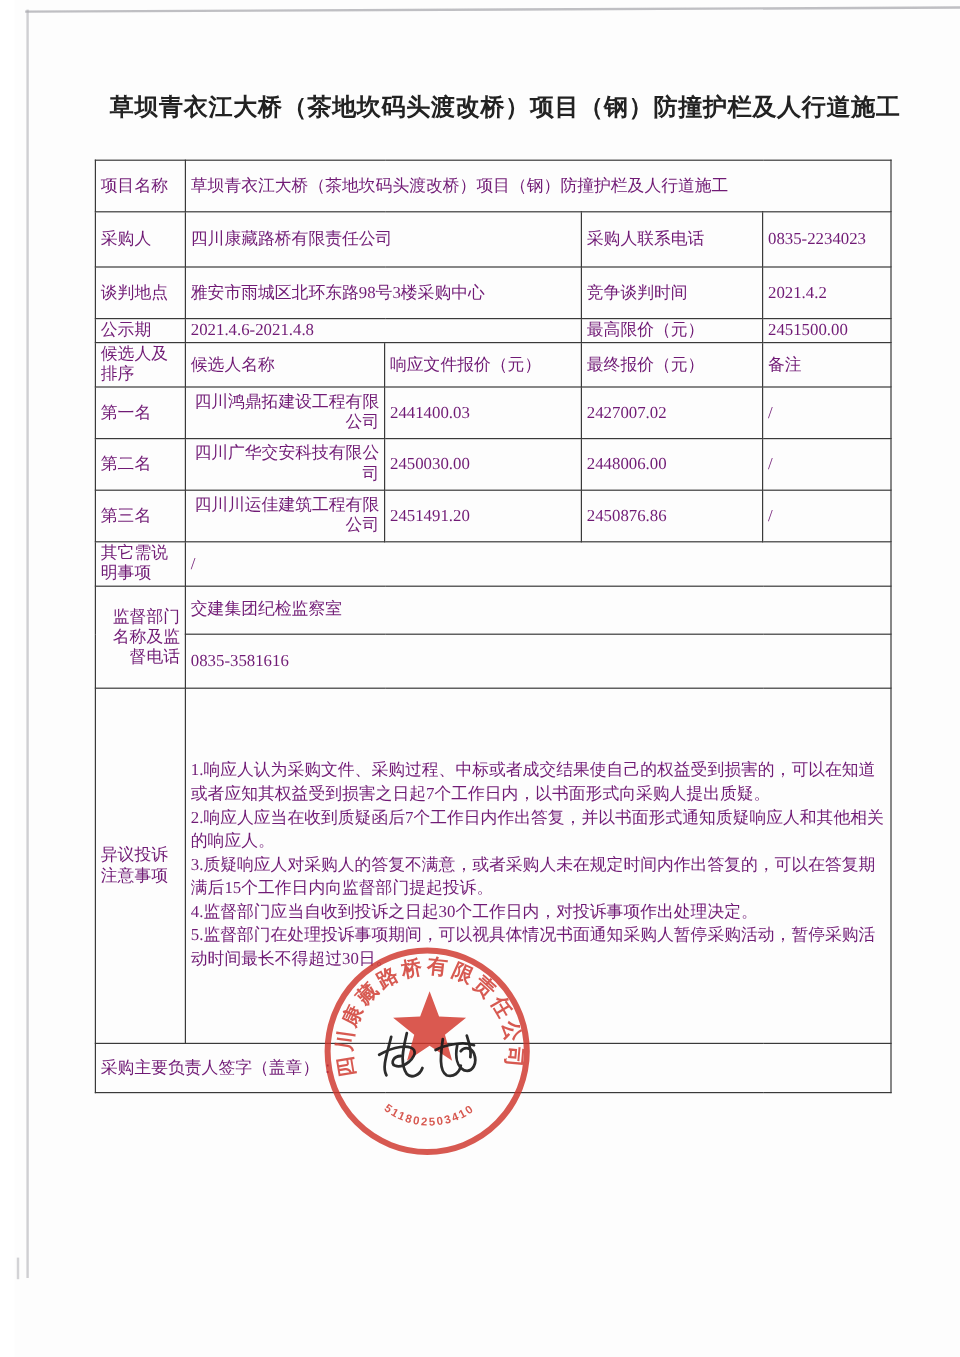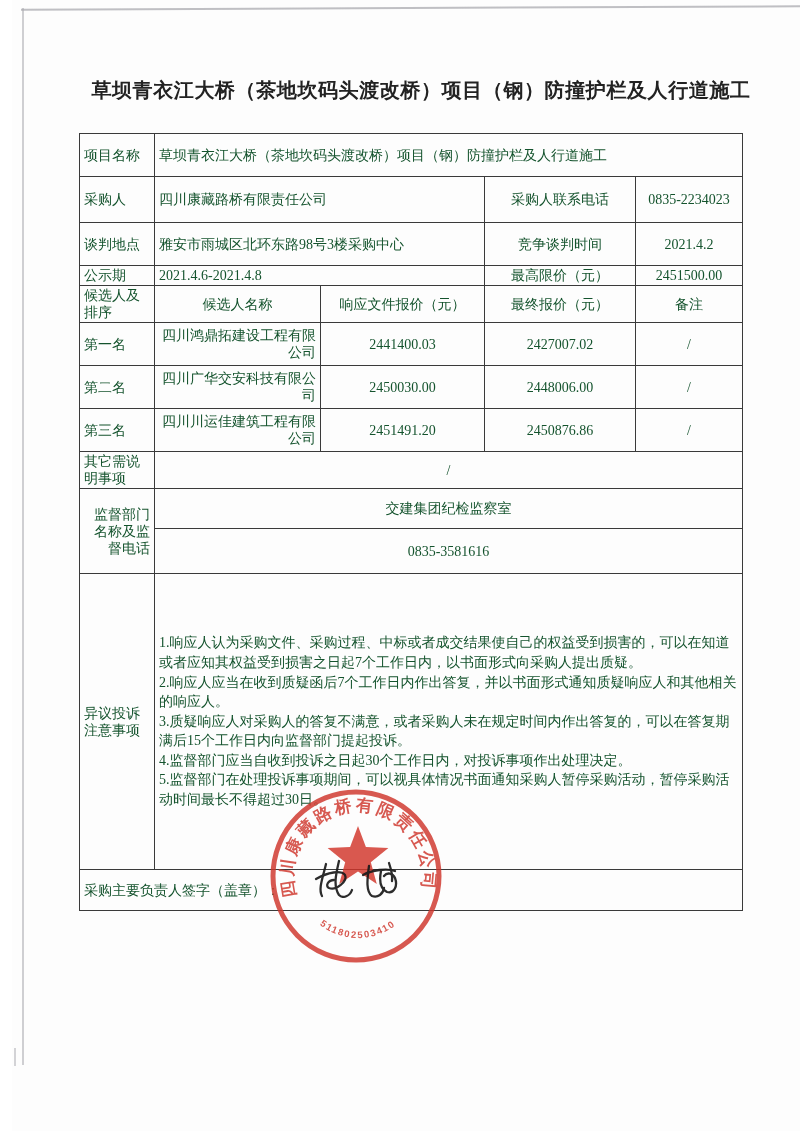--- a/index.html
+++ b/index.html
@@ -12,25 +12,25 @@
   #edge-right{left:789px;top:5px;width:1.5px;height:930px;opacity:.6;}
   #edge-bl{left:2px;top:1048px;width:2px;height:18px;opacity:.5;}
 
   
   #doc-title{position:absolute;left:18px;top:79px;width:782px;text-align:center;
              font-family:"Liberation Sans","DejaVu Sans",sans-serif;font-weight:700;
              font-size:20px;line-height:23.5px;letter-spacing:0.6px;color:#222;}
 
   
   #main-table{position:absolute;left:67px;top:133px;width:663px;border-collapse:collapse;
-              table-layout:fixed;font-size:14px;color:#14532d;}
+              table-layout:fixed;font-size:14px;color:#701a75;}
   #main-table td{border:1.6px solid #3a3a3a;padding:1px 4px;vertical-align:middle;
                  overflow:hidden;line-height:17px;}
   td.lab{text-align:left;padding:1px 3px;}
-  td.ctr{text-align:center;}
+  td.ctr{text-align:left;}
   td.lft{text-align:left;}
   td.name{text-align:right;padding:1px 14px 1px 5px;line-height:18px;}
   tr.r-project td{height:40px;}
   tr.r-purchaser td{height:43px;}
   tr.r-negotiation td{height:40px;}
   tr.r-publicity td{height:15px;}
   tr.r-candhead td{height:32px;}
   tr.r-cand td{height:40px;}
   tr.r-other td{height:31px;}
   tr.r-sup1 td{height:37px;}

